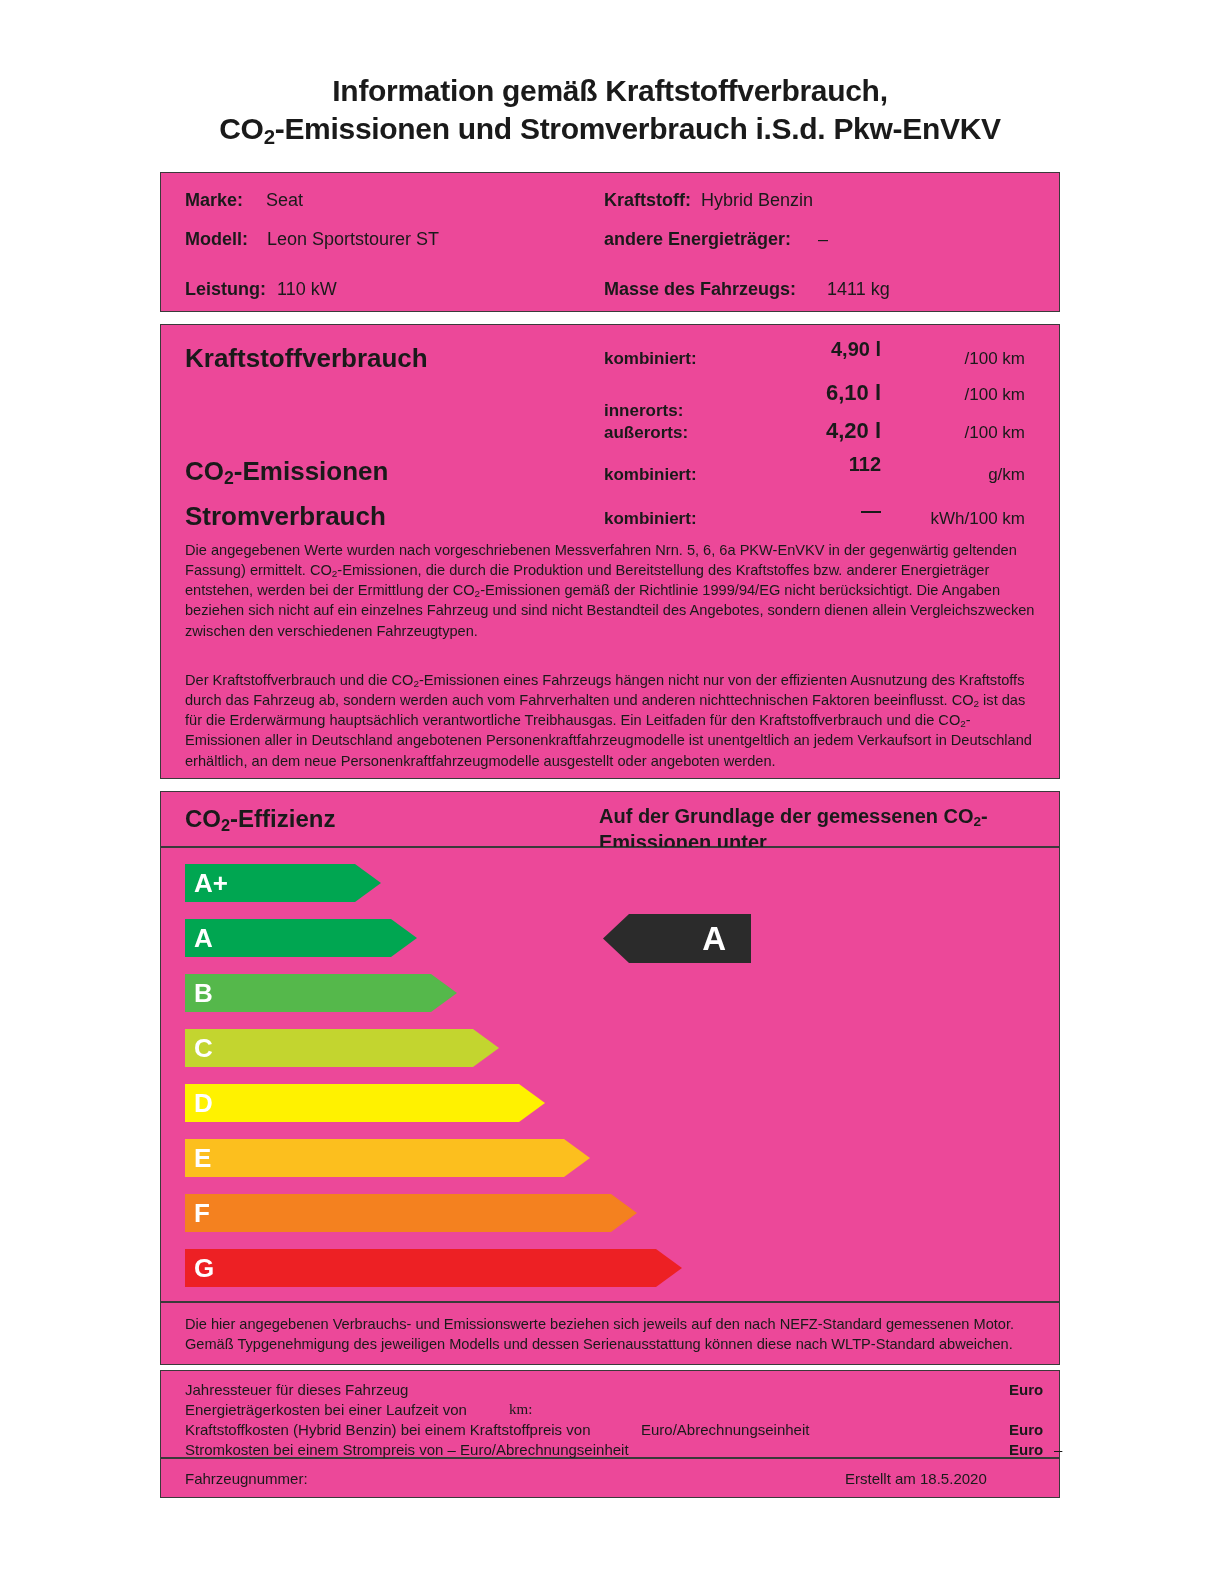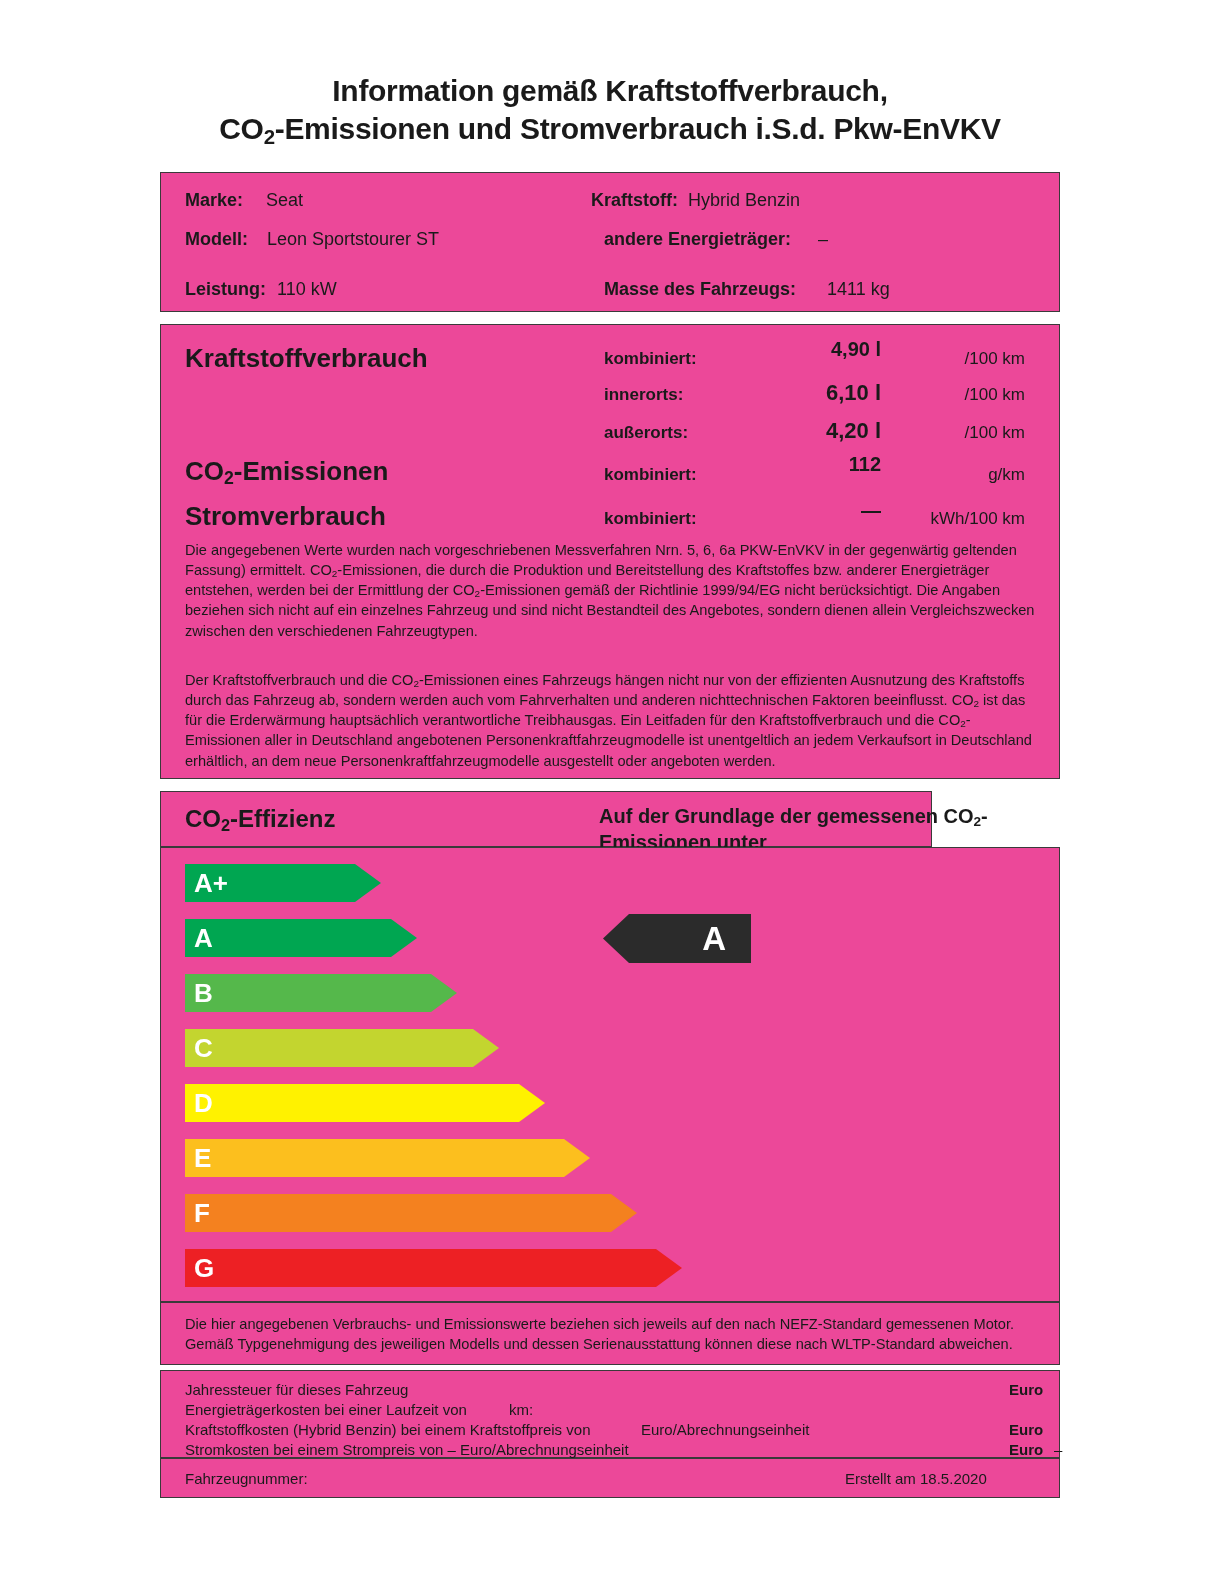--- a/index.html
+++ b/index.html
@@ -82,21 +82,21 @@
   }
   .legal {
     position: absolute;
     font-size: 14.6px;
     line-height: 1.38;
     text-align: left;
     color: #1a1a1a;
   }
 
   
-  #box-effhead { left: 160px; top: 791px; width: 772px; height: 56px; }
+  #box-effhead { left: 160px; top: 791px; width: 900px; height: 56px; }
   .eff-title {
     position: absolute;
     left: 24px; top: 13px;
     font-size: 24px;
     font-weight: bold;
   }
   .eff-note {
     position: absolute;
     left: 438px; top: 11px;
     font-size: 20px;
@@ -180,21 +180,21 @@
     </div>
     <div class="vrow" style="left:24px; top:56px;">
       <span class="vlabel">Modell:</span>
       <span class="vval" style="margin-left:14px;">Leon Sportstourer ST</span>
     </div>
     <div class="vrow" style="left:24px; top:106px;">
       <span class="vlabel">Leistung:</span>
       <span class="vval" style="margin-left:6px;">110 kW</span>
     </div>
 
-    <div class="vrow" style="left:430px; top:17px;">
+    <div class="vrow" style="left:443px; top:17px;">
       <span class="vlabel">Kraftstoff:</span>
       <span class="vval" style="margin-left:5px;">Hybrid Benzin</span>
     </div>
     <div class="vrow" style="left:443px; top:56px;">
       <span class="vlabel">andere Energieträger:</span>
       <span class="vval" style="margin-left:22px;">–</span>
     </div>
     <div class="vrow" style="left:443px; top:106px;">
       <span class="vlabel">Masse des Fahrzeugs:</span>
       <span class="vval" style="margin-left:26px;">1411 kg</span>
@@ -204,21 +204,21 @@
   <div class="box" id="box-consumption">
 
     <div class="big-cat" style="left:24px; top:18px;">Kraftstoffverbrauch</div>
     <div class="big-cat" style="left:24px; top:131px;"><span>CO</span><sub>2</sub><span>-Emissionen</span></div>
     <div class="big-cat" style="left:24px; top:176px;">Stromverbrauch</div>
 
     <div class="sub-label" style="left:443px; top:24px;">kombiniert:</div>
     <div class="val val-lg" style="left:600px; top:13px; width:120px;">4,90 l</div>
     <div class="unit" style="left:724px; top:24px; width:140px;">/100 km</div>
 
-    <div class="sub-label" style="left:443px; top:60px;">innerorts:</div>
+    <div class="sub-label" style="left:443px; top:76px;">innerorts:</div>
     <div class="val val-md" style="left:600px; top:55px; width:120px;">6,10 l</div>
     <div class="unit" style="left:724px; top:60px; width:140px;">/100 km</div>
 
     <div class="sub-label" style="left:443px; top:98px;">außerorts:</div>
     <div class="val val-md" style="left:600px; top:93px; width:120px;">4,20 l</div>
     <div class="unit" style="left:724px; top:98px; width:140px;">/100 km</div>
 
     <div class="sub-label" style="left:443px; top:140px;">kombiniert:</div>
     <div class="val val-lg" style="left:600px; top:128px; width:120px;">112</div>
     <div class="unit" style="left:724px; top:140px; width:140px;">g/km</div>
@@ -284,21 +284,21 @@
 
   <div class="box" id="box-footnote">
     <div class="legal" style="left:24px; top:11px; width:852px;">Die hier angegebenen Verbrauchs- und Emissionswerte beziehen sich jeweils auf den nach NEFZ-Standard gemessenen Motor. Gemäß Typgenehmigung des jeweiligen Modells und dessen Serienausstattung können diese nach WLTP-Standard abweichen.</div>
   </div>
 
   <div class="box" id="box-costs">
     <div class="fline" style="left:24px; top:10px;">Jahressteuer für dieses Fahrzeug</div>
     <div class="fline b" style="left:848px; top:10px;">Euro</div>
 
     <div class="fline" style="left:24px; top:30px;">Energieträgerkosten bei einer Laufzeit von</div>
-    <div class="fline" style="left:348px; top:30px;">km:</div>
+    <div class="fline" style="left:348px; top:30px;font-family:Liberation Serif, serif;">km:</div>
 
     <div class="fline" style="left:24px; top:50px;">Kraftstoffkosten (Hybrid Benzin) bei einem Kraftstoffpreis von</div>
     <div class="fline" style="left:480px; top:50px;">Euro/Abrechnungseinheit</div>
     <div class="fline b" style="left:848px; top:50px;">Euro</div>
 
     <div class="fline" style="left:24px; top:70px;">Stromkosten bei einem Strompreis von – Euro/Abrechnungseinheit</div>
     <div class="fline b" style="left:848px; top:70px;">Euro</div>
     <div class="fline" style="left:893px; top:70px;">–</div>
   </div>
 

